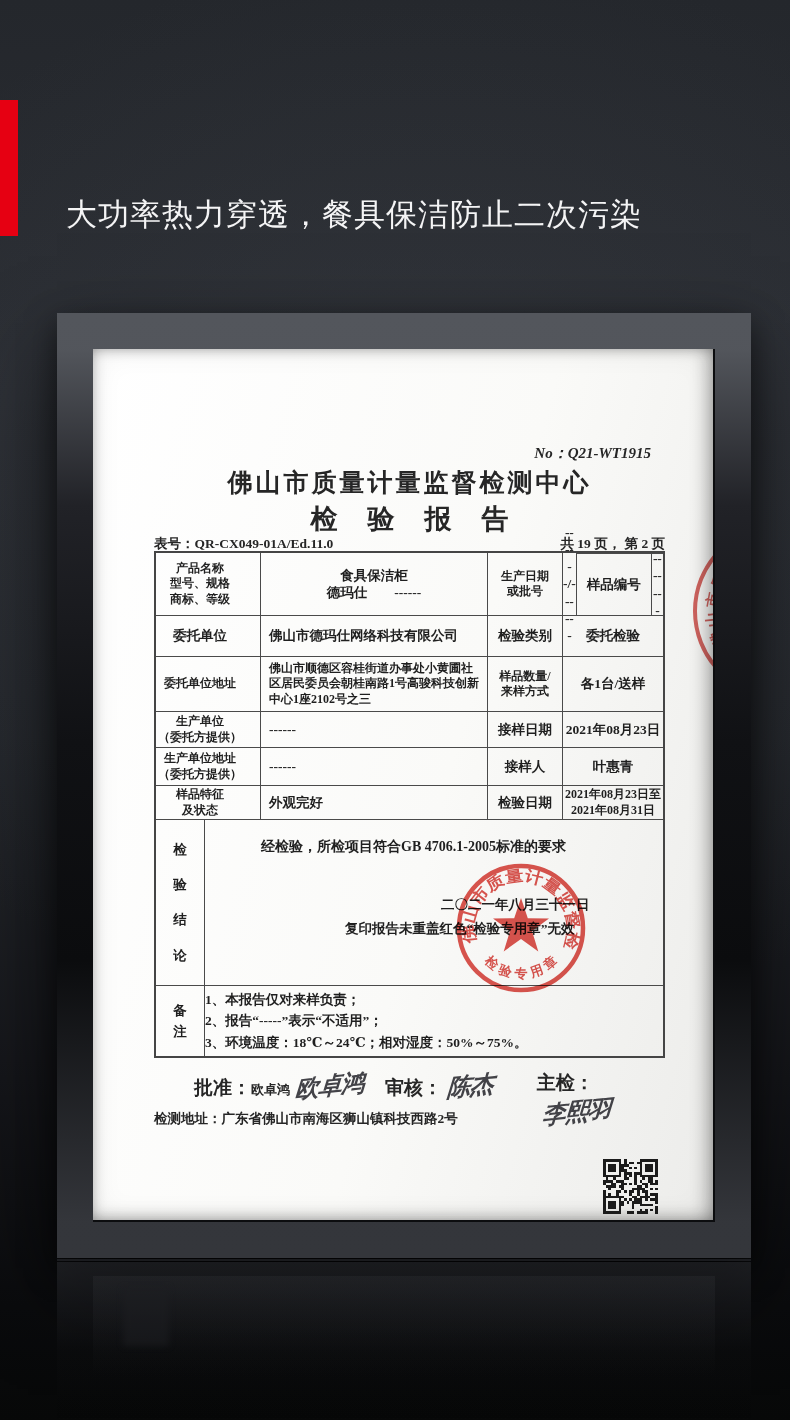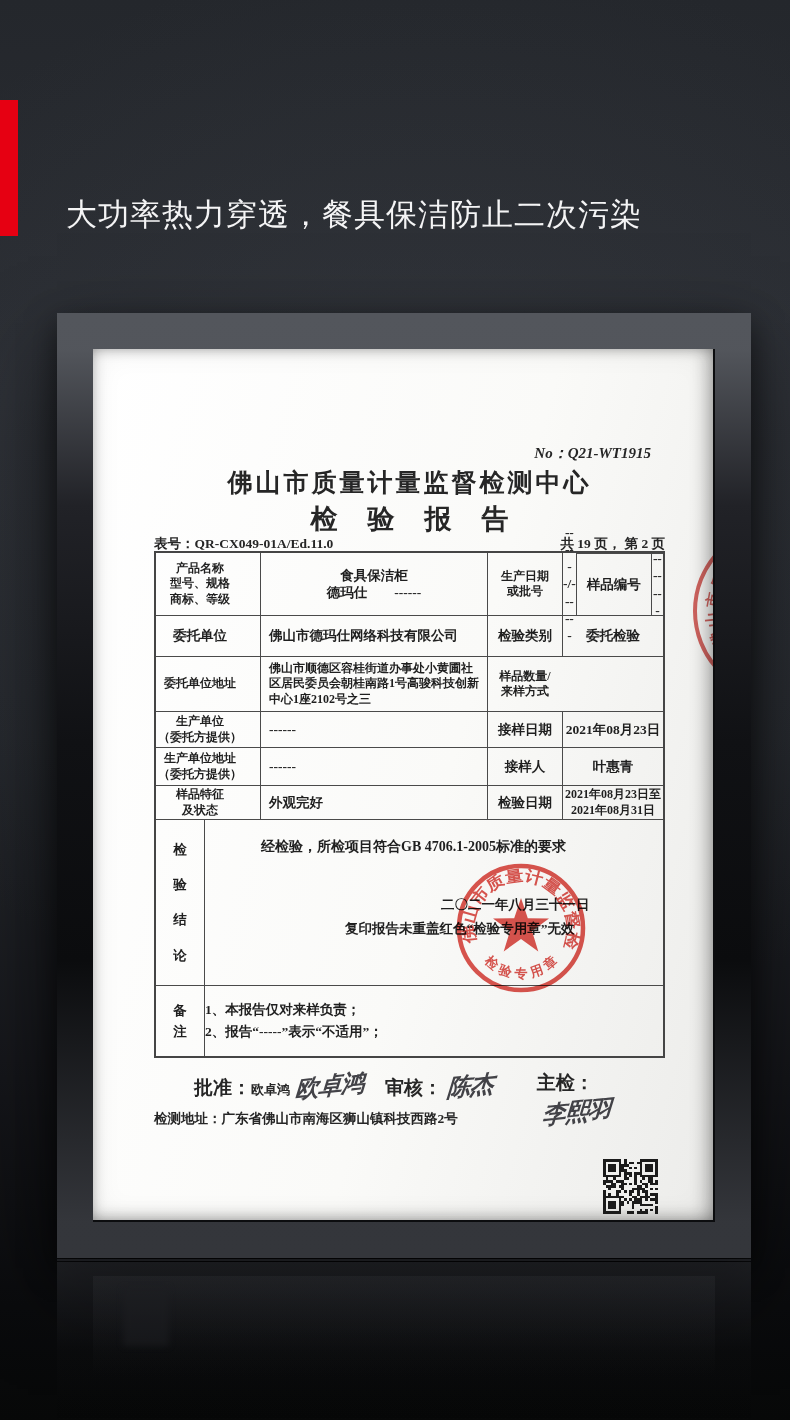--- a/index.html
+++ b/index.html
@@ -135,20 +135,21 @@
             <div class="td w-value">委托检验</div>
           </div>
 
           <div class="tr" style="height:54px">
             <div class="td first w-label small">委托单位地址</div>
             <div class="td w-content left small" style="justify-content:center">佛山市顺德区容桂街道办事处小黄圃社区居民委员会朝桂南路1号高骏科技创新中心1座2102号之三</div>
             <div class="td w-label2 small">
               <span>样品数量/</span>
               <span>来样方式</span>
             </div>
+            <div class="td w-value">各1台/送样</div>
           </div>
 
           <div class="tr" style="height:35px">
             <div class="td first w-label small">
               <span>生产单位</span>
               <span>（委托方提供）</span>
             </div>
             <div class="td w-content left" style="justify-content:center">------</div>
             <div class="td w-label2">接样日期</div>
             <div class="td w-value">2021年08月23日</div>
@@ -193,20 +194,21 @@
           </div>
 
           <div class="tr" style="height:70px">
             <div class="td first w-vlabel" style="padding:14px 0">
               <span>备</span>
               <span>注</span>
             </div>
             <div class="remarks">
               <span>1、本报告仅对来样负责；</span>
               <span>2、报告“-----”表示“不适用”；</span>
+              <span>3、环境温度：18℃～24℃；相对湿度：50%～75%。</span>
             </div>
           </div>
         </div>
 
         <div class="sig-line">
           <span class="sig-g1">
             <span class="sig-label">批准：</span><span class="sig-print">欧卓鸿</span><span class="script">欧卓鸿</span>
           </span>
           <span class="sig-g2">
             <span class="sig-label">审核：</span><span class="script">陈杰</span>

